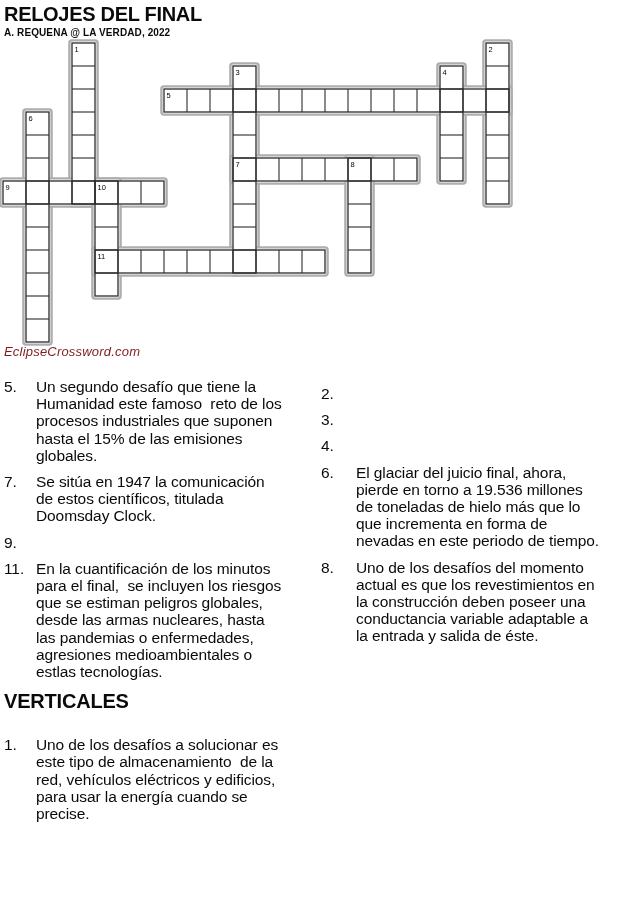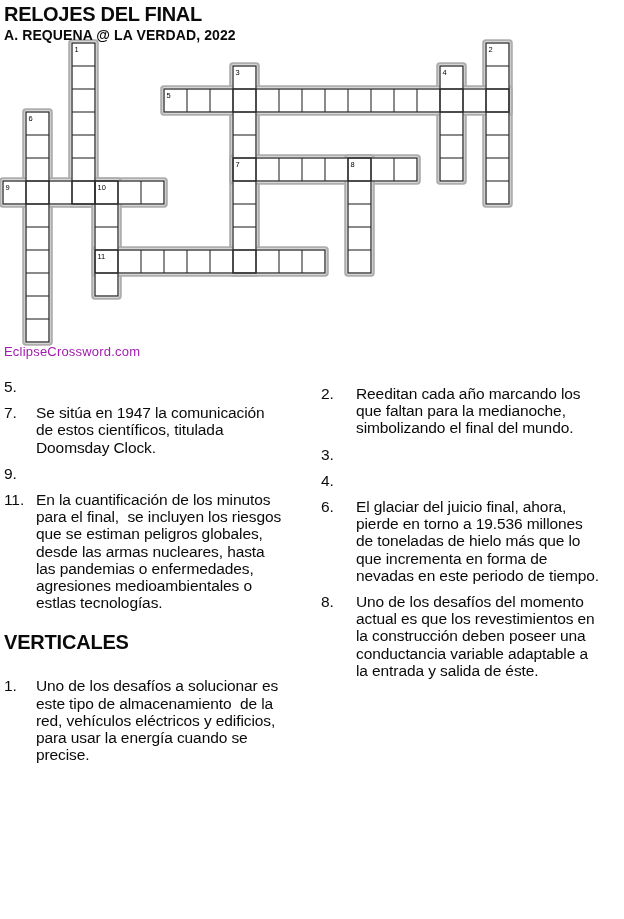--- a/index.html
+++ b/index.html
@@ -17,53 +17,54 @@
     left: 4px; top: 2px;
     font-size: 20px;
     font-weight: 700;
     letter-spacing: -0.3px;
     line-height: 24px;
     white-space: nowrap;
   }
   .byline {
     position: absolute;
     left: 4px; top: 27px;
-    font-size: 14px;
+    font-size: 10px;
     font-weight: 700;
     letter-spacing: 0.1px;
     white-space: nowrap;
   }
   .grid-wrap {
     position: absolute;
     left: 0; top: 0;
     width: 624px; height: 368px;
   }
   .watermark {
     position: absolute;
     left: 4px; top: 344px;
     font-size: 13px;
     letter-spacing: 0.2px;
-    color: #a21caf;
+    color: #7f1d1d;
     white-space: nowrap;
+    font-style: italic;
   }
   .col {
     position: absolute;
     width: 312px;
   }
   .col-left  { left: 0;   top: 378px; }
   .col-right { left: 312px; top: 385px; }
   .section-heading {
     margin: 0 0 24px 0;
     padding-left: 4px;
     font-size: 20px;
     font-weight: 700;
     letter-spacing: -0.2px;
     line-height: 22px;
   }
-  .section-heading.verticales { margin-top: 20px; }
+  .section-heading.verticales { margin-top: 10px; }
   .clue-row {
     display: flex;
     align-items: flex-start;
     margin: 0 0 9px 0;
     font-size: 15.5px;
     line-height: 17.2px;
     letter-spacing: -0.1px;
   }
   .col-left  .clue-row .clue-number { width: 36px; padding-left: 4px; box-sizing: border-box; flex: none; }
   .col-right .clue-row .clue-number { width: 44px; padding-left: 9px; box-sizing: border-box; flex: none; }
@@ -221,20 +222,25 @@
       </svg></div>
 
   <div class="page-title">RELOJES DEL FINAL</div>
   <div class="byline">A. REQUENA @ LA VERDAD, 2022</div>
   <div class="watermark">EclipseCrossword.com</div>
 
   <div class="col col-left">
 
     <div class="clue-row">
       <span class="clue-number">5.</span>
+      <span class="clue-text">Un segundo desafío que tiene la
+Humanidad este famoso  reto de los
+procesos industriales que suponen
+hasta el 15% de las emisiones
+globales.</span>
     </div>
     <div class="clue-row">
       <span class="clue-number">7.</span>
       <span class="clue-text">Se sitúa en 1947 la comunicación
 de estos científicos, titulada
 Doomsday Clock.</span>
     </div>
     <div class="clue-row">
       <span class="clue-number">9.</span>
     </div>
@@ -257,23 +263,20 @@
 este tipo de almacenamiento  de la
 red, vehículos eléctricos y edificios,
 para usar la energía cuando se
 precise.</span>
     </div>
   </div>
 
   <div class="col col-right">
     <div class="clue-row">
       <span class="clue-number">2.</span>
-      <span class="clue-text">Reeditan cada año marcando los
-que faltan para la medianoche,
-simbolizando el final del mundo.</span>
     </div>
     <div class="clue-row">
       <span class="clue-number">3.</span>
     </div>
     <div class="clue-row">
       <span class="clue-number">4.</span>
     </div>
     <div class="clue-row">
       <span class="clue-number">6.</span>
       <span class="clue-text">El glaciar del juicio final, ahora,

